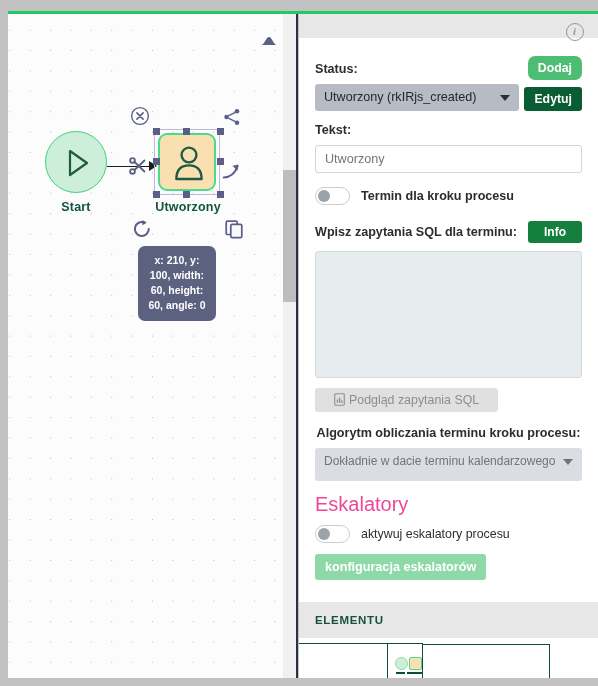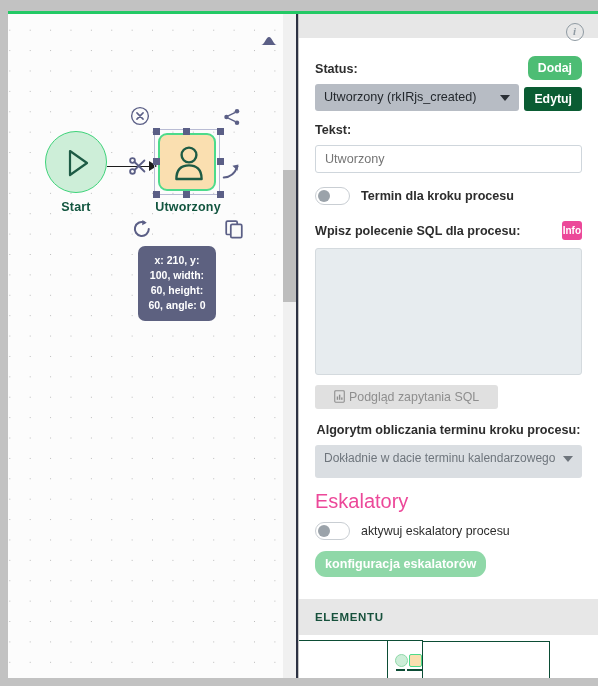--- a/index.html
+++ b/index.html
@@ -288,26 +288,26 @@
   }
   .toggle-label.small { font-size: 12.4px; font-weight: normal; color: #2d2d2d; }
 
   .sql-row {
     display: flex;
     justify-content: space-between;
     align-items: center;
     margin-top: 16px;
   }
   .btn-info {
-    background: #ec4899;
+    background: #15803d;
     border-radius: 3px;
     color: #fff;
-    font-size: 10px;
-    font-weight: bold;
-    padding: 4px 1px;
+    font-size: 12px;
+    font-weight: bold;
+    padding: 4px 16px;
   }
   .sql-area {
     margin-top: 8px;
     width: 267px;
     height: 127px;
     background: #e7ecef;
     border: 1px solid #d4dade;
     border-radius: 3px;
     box-sizing: border-box;
   }
@@ -346,21 +346,21 @@
     color: #ec4899;
     margin: 12px 0 0 0;
   }
   .btn-esk-cfg {
     margin-top: 11px;
     display: inline-block;
     background: #8fd8a8;
     color: #ffffff;
     font-size: 12.6px;
     font-weight: bold;
-    border-radius: 11px;
+    border-radius: 3px;
     padding: 6px 10px;
   }
 
   .spacer { height: 22px; }
 
   
   .minimap-canvas {
     position: relative;
     height: 44px;
     background: #ffffff;
@@ -524,21 +524,21 @@
       
       <div class="toggle-row">
         <div class="toggle">
             <div class="knob"></div>
           </div>
         <div class="toggle-label">Termin dla kroku procesu</div>
       </div>
 
       
       <div class="sql-row">
-        <div class="fld-label">Wpisz polecenie SQL dla procesu:</div>
+        <div class="fld-label">Wpisz zapytania SQL dla terminu:</div>
         <div class="btn-info">Info</div>
       </div>
       <div class="sql-area"></div>
 
       <div class="btn-preview">
         <svg class="doc-ic" width="11" height="13" viewBox="0 0 12 14" style="vertical-align:-2px">
           <rect x="0.8" y="0.8" width="10.4" height="12.4" rx="1" fill="none" stroke="#8e8e8e" stroke-width="1.2"></rect>
           <rect x="3" y="7" width="1.5" height="3.6" fill="#8e8e8e"></rect>
           <rect x="5.4" y="5" width="1.5" height="5.6" fill="#8e8e8e"></rect>
           <rect x="7.8" y="8" width="1.5" height="2.6" fill="#8e8e8e"></rect>

